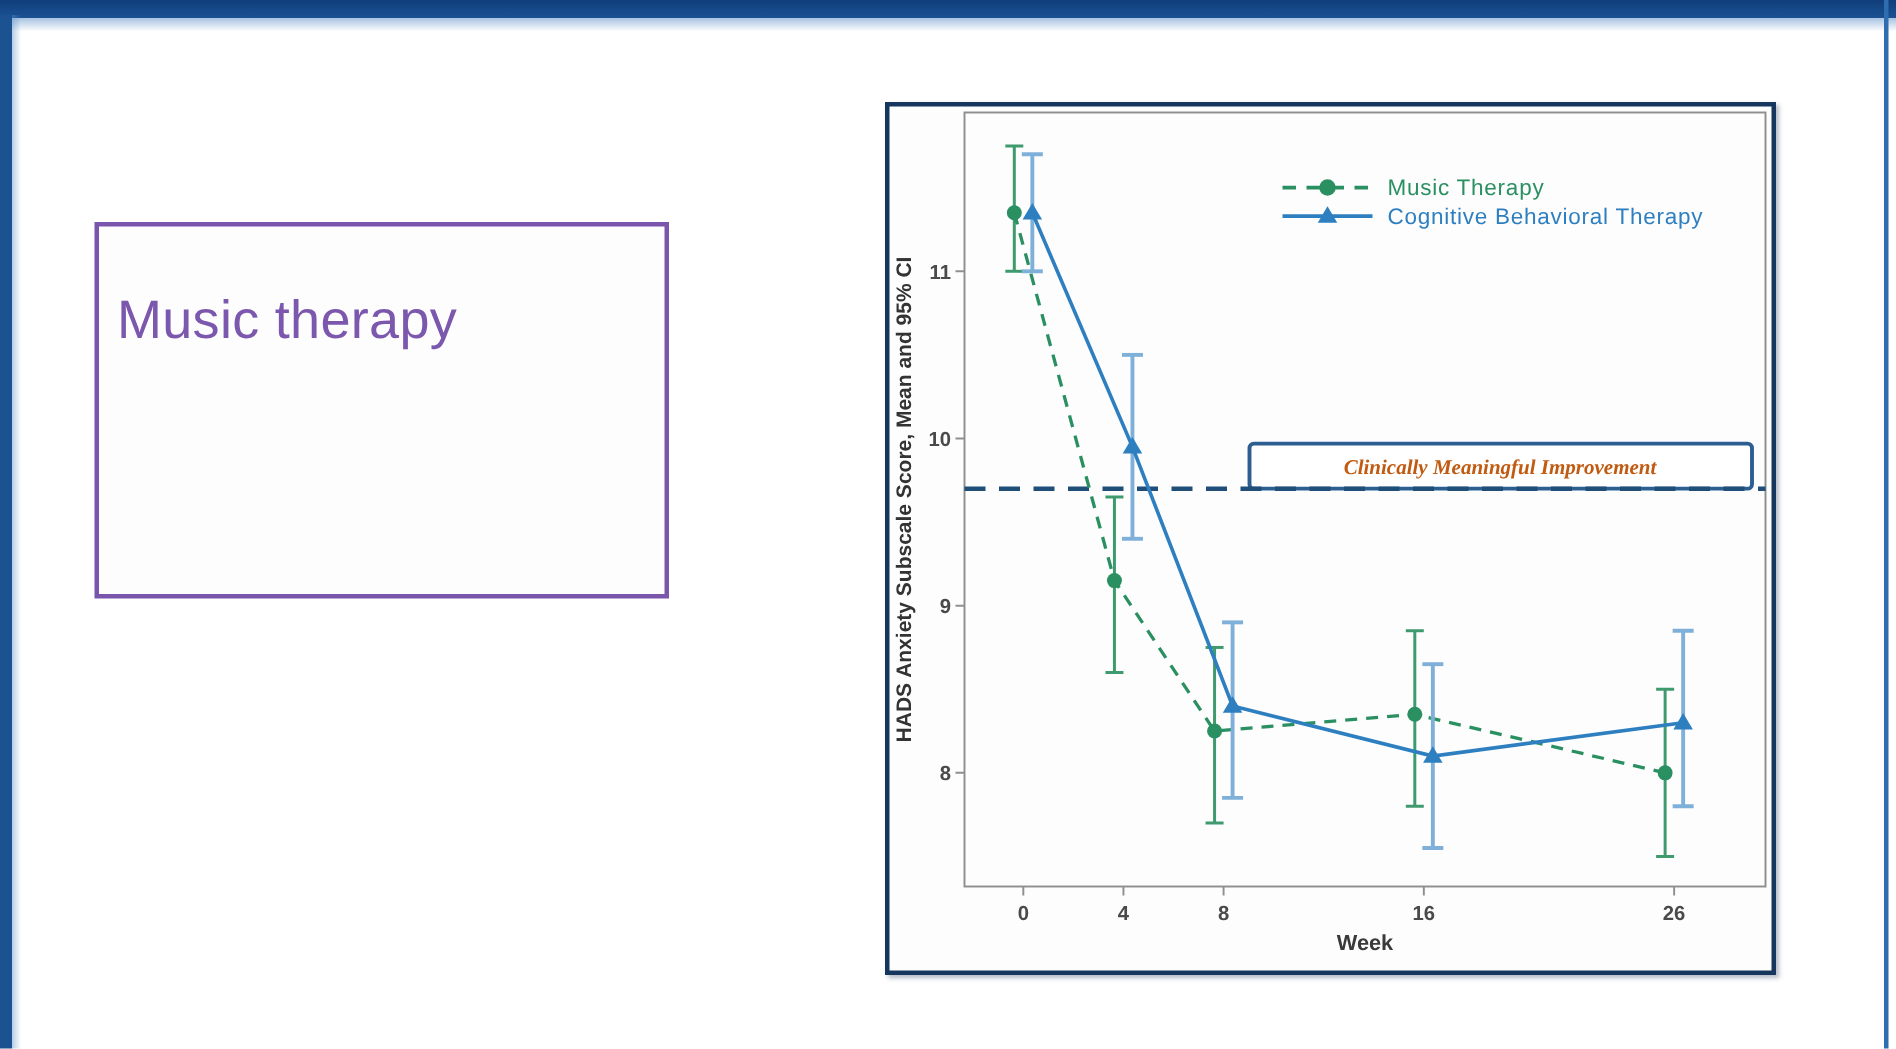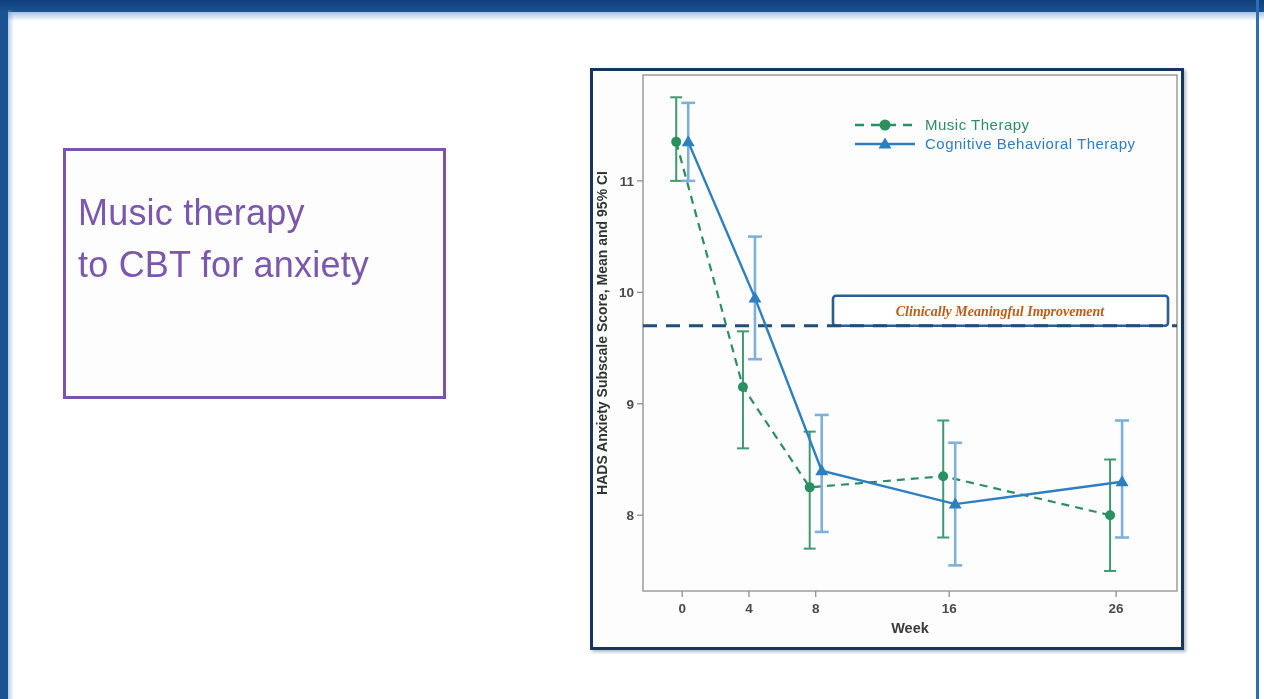--- a/index.html
+++ b/index.html
@@ -36,21 +36,20 @@
 <div class="page">
   <div class="top-bar" style="background: linear-gradient(rgb(15, 62, 122), rgb(27, 82, 146));"></div>
   <div class="top-fade"></div>
   <div class="left-bar" style="background: rgb(27, 82, 146);"></div>
   <div class="left-fade"></div>
   <div class="right-bar" style="background: rgb(47, 109, 177);"></div>
 
   <div class="callout" style="border-color: rgb(122, 85, 172); color: rgb(123, 87, 173);">
     <div class="callout-text">
       <div>Music therapy</div>
-      <div>to CBT for anxiety</div>
     </div>
   </div>
 
   <div class="chart-frame">
     <svg width="588" height="576" viewBox="0 0 588 576" font-family="&quot;Liberation Sans&quot;, sans-serif">
         <rect x="50" y="4" width="534" height="516" fill="none" stroke="#8f8f8f" stroke-width="1.3"></rect>
         <line x1="89.215625" y1="520" x2="89.215625" y2="526" stroke="#8f8f8f" stroke-width="1.3"></line>
         <text x="89.215625" y="542" text-anchor="middle" font-size="13.5" font-weight="bold" fill="#4a4a4a">0</text>
         <line x1="155.965625" y1="520" x2="155.965625" y2="526" stroke="#8f8f8f" stroke-width="1.3"></line>
         <text x="155.965625" y="542" text-anchor="middle" font-size="13.5" font-weight="bold" fill="#4a4a4a">4</text>

